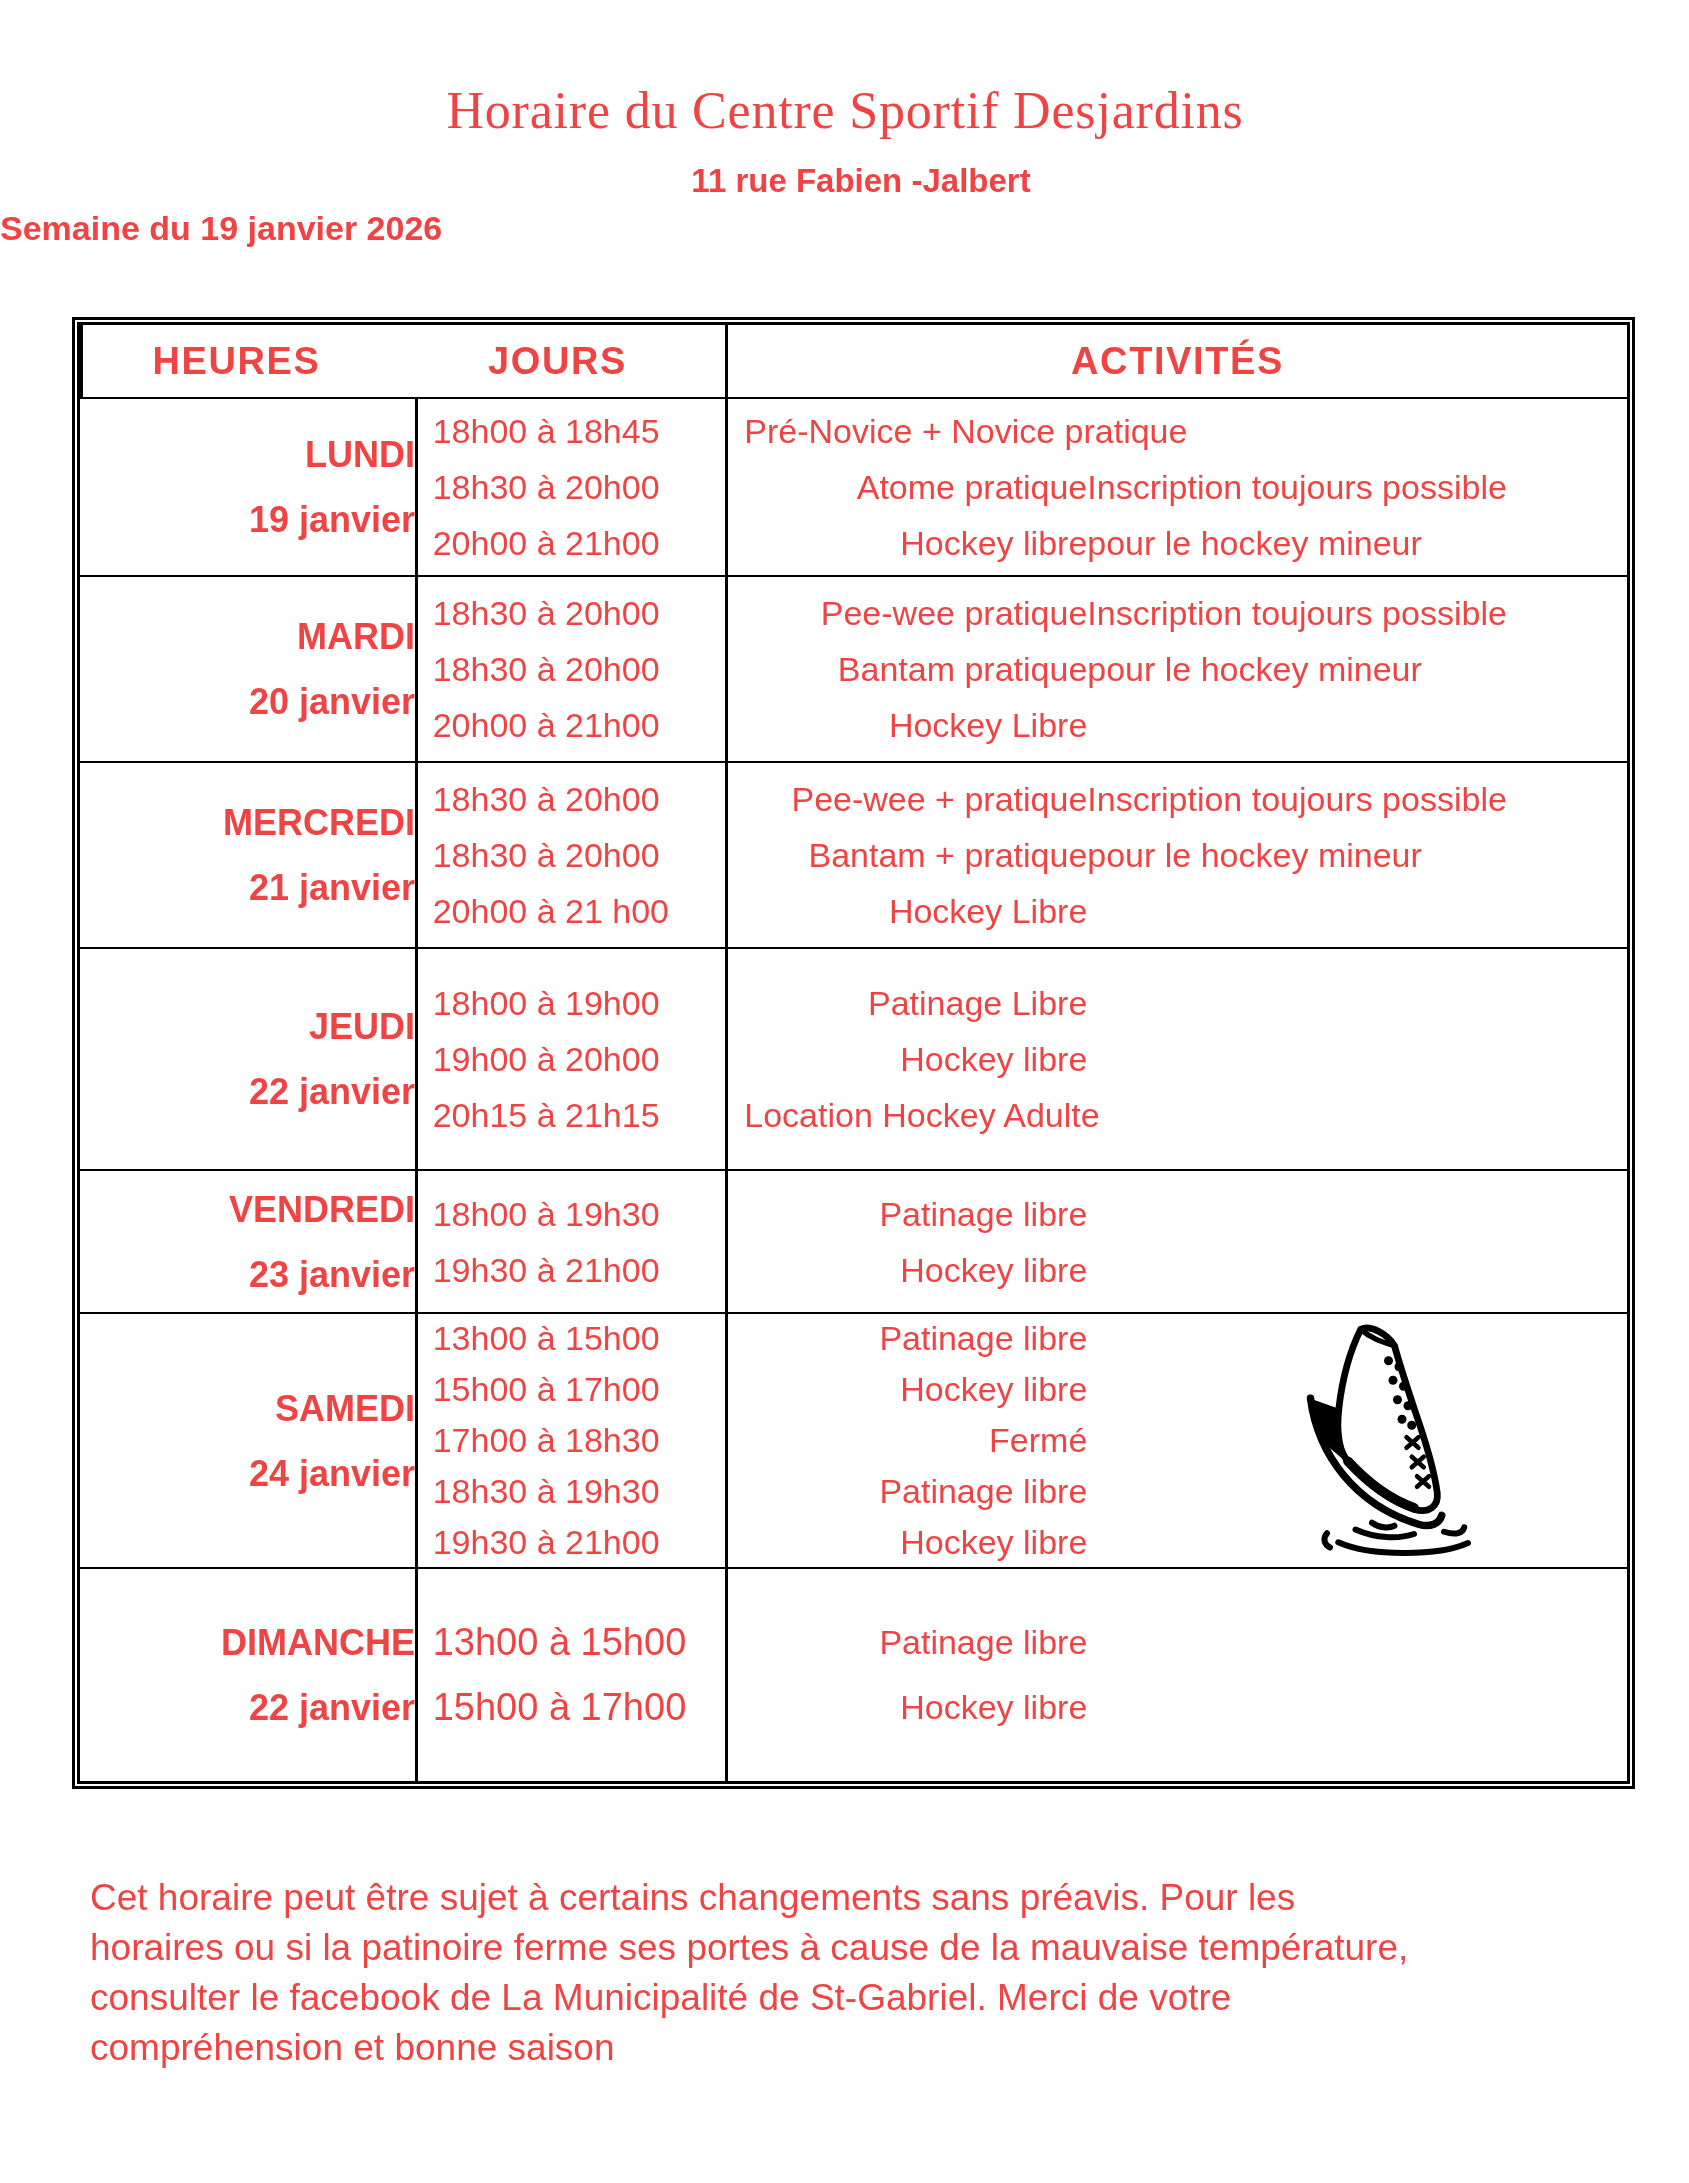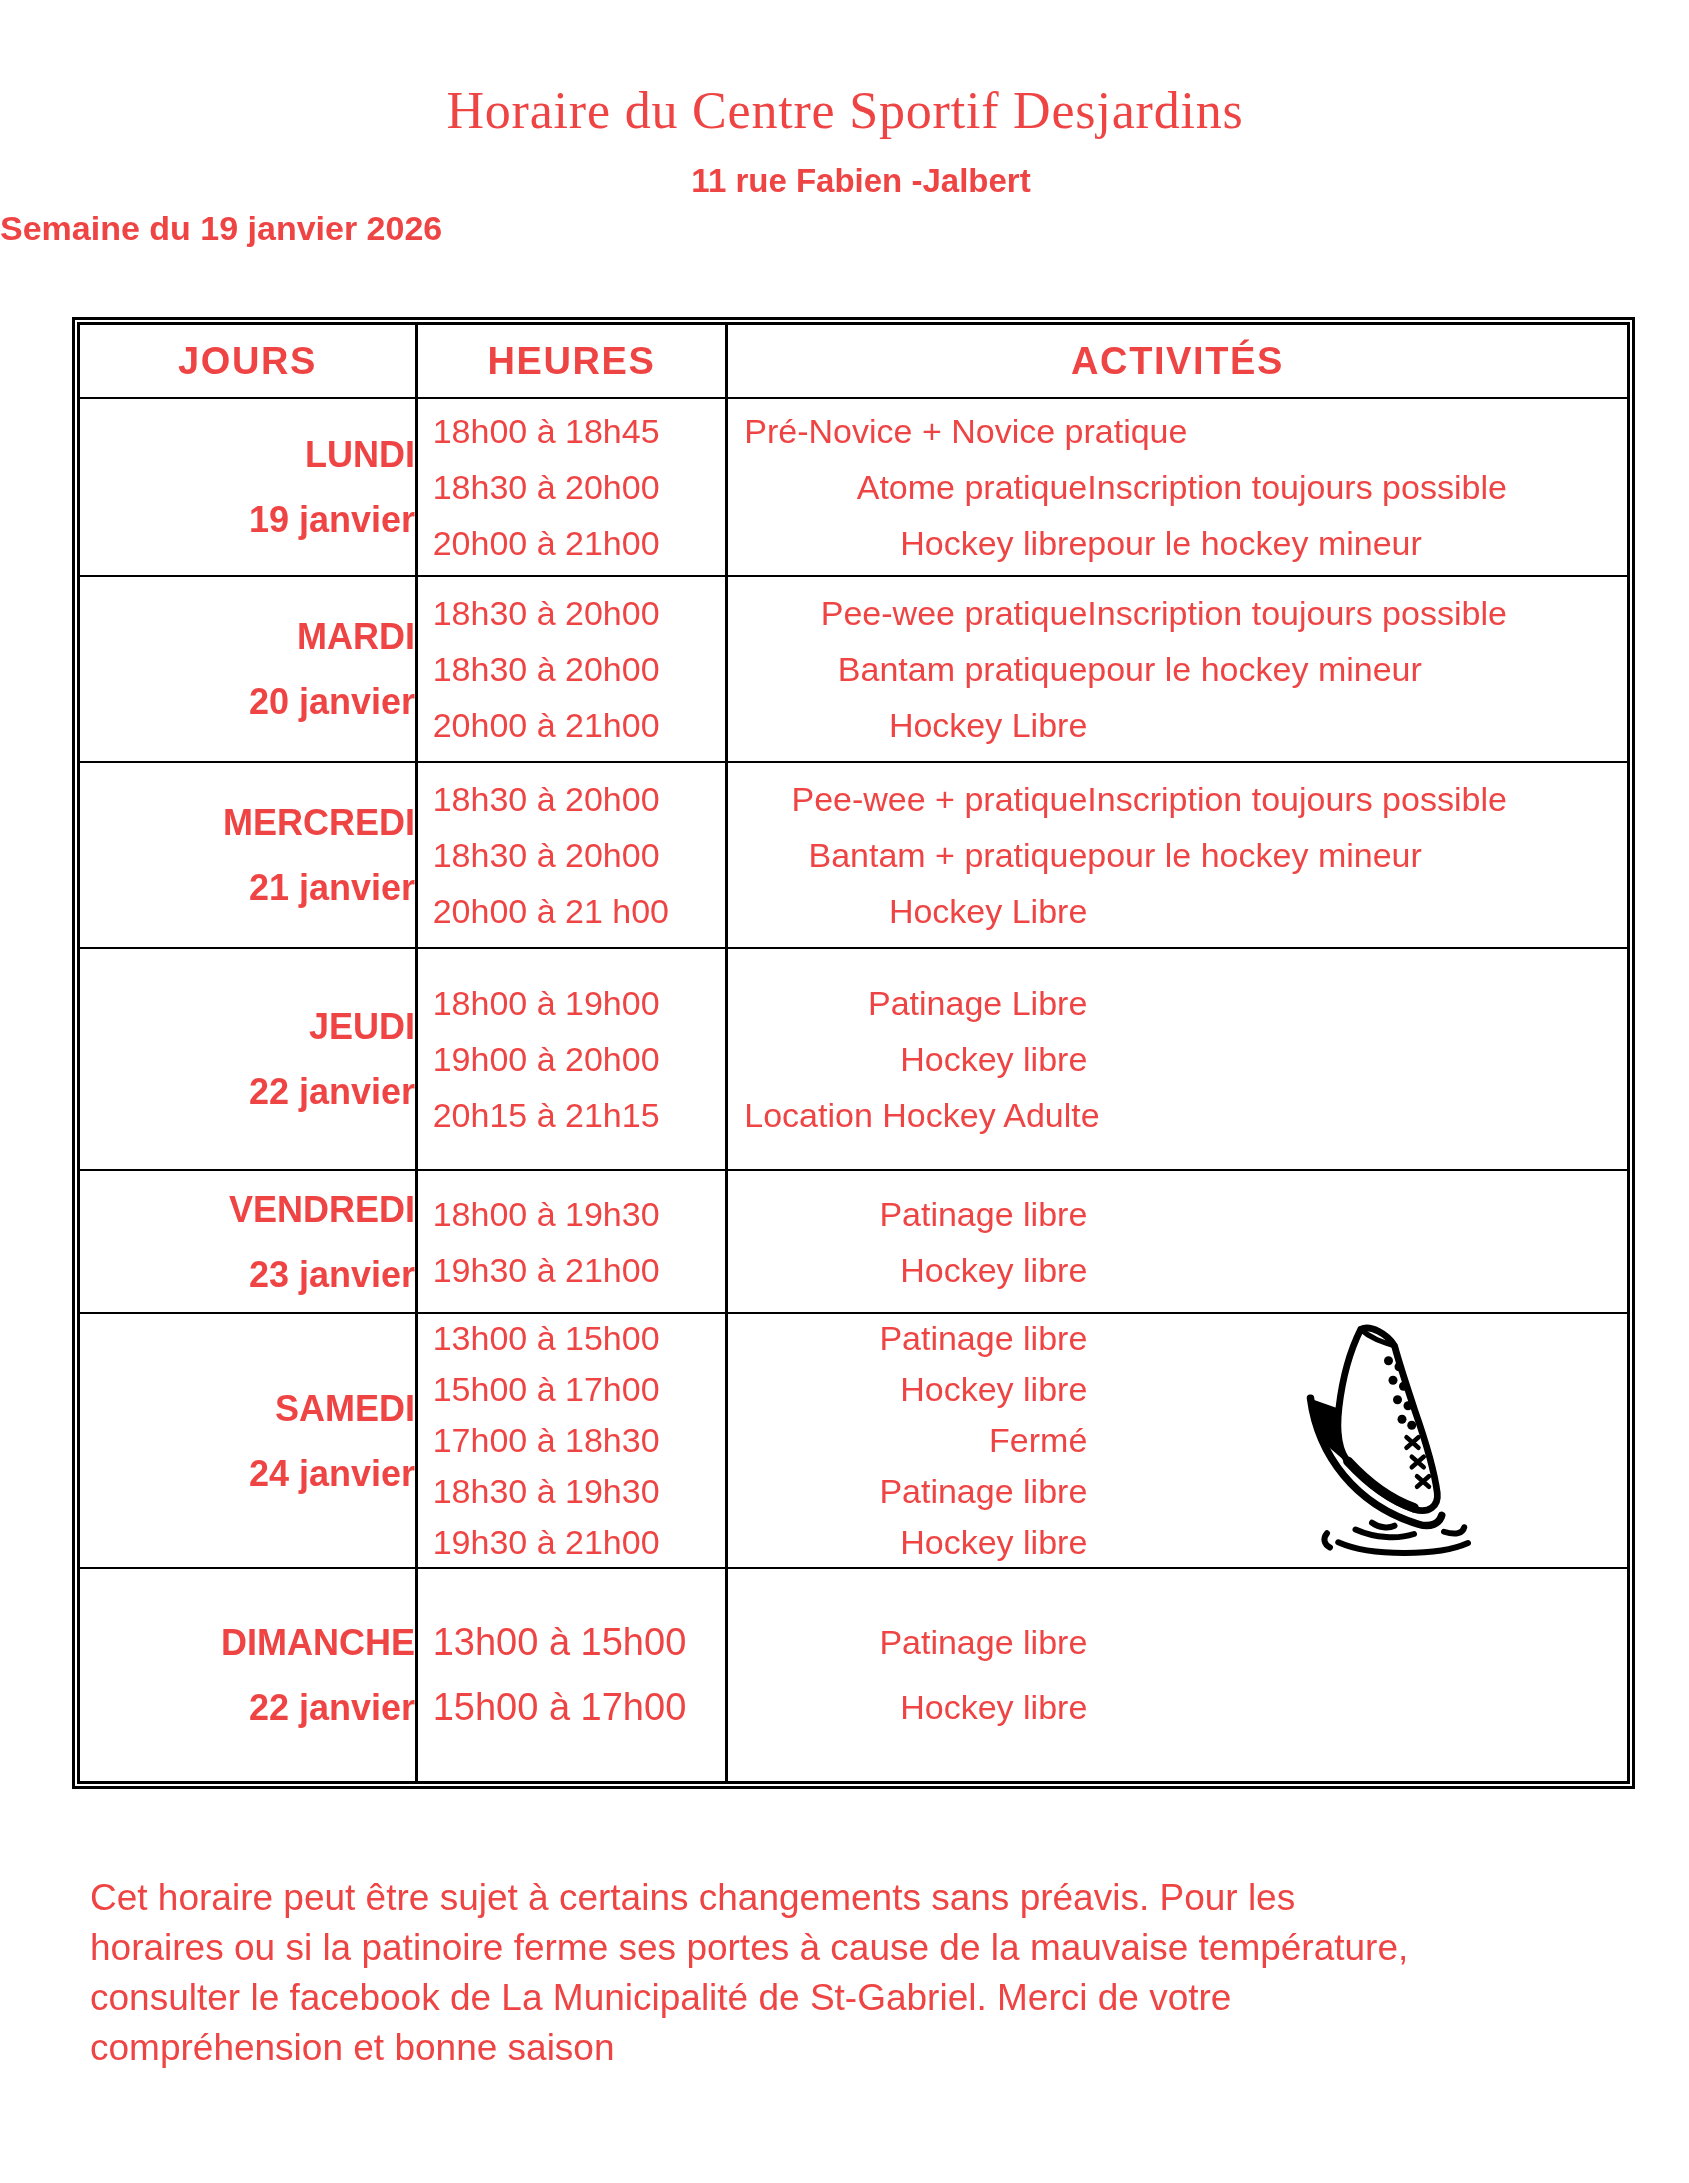--- a/index.html
+++ b/index.html
@@ -65,22 +65,22 @@
 <body>
 
 <div class="page">
 
   <div class="title">Horaire du Centre Sportif Desjardins</div>
   <div class="address">11 rue Fabien -Jalbert</div>
   <div class="week">Semaine du 19 janvier 2026</div>
 
   <div class="schedule">
     <div class="trow head">
+      <div class="cell c-hours">HEURES</div>
       <div class="cell c-day">JOURS</div>
-      <div class="cell c-hours">HEURES</div>
       <div class="cell c-act">ACTIVITÉS</div>
     </div>
 
   <div class="trow r0">
     <div class="cell c-day">
       <div>LUNDI</div>
       <div>19 janvier</div>
     </div>
     <div class="cell c-hours">
           <div class="hline">18h00 à 18h45</div>

